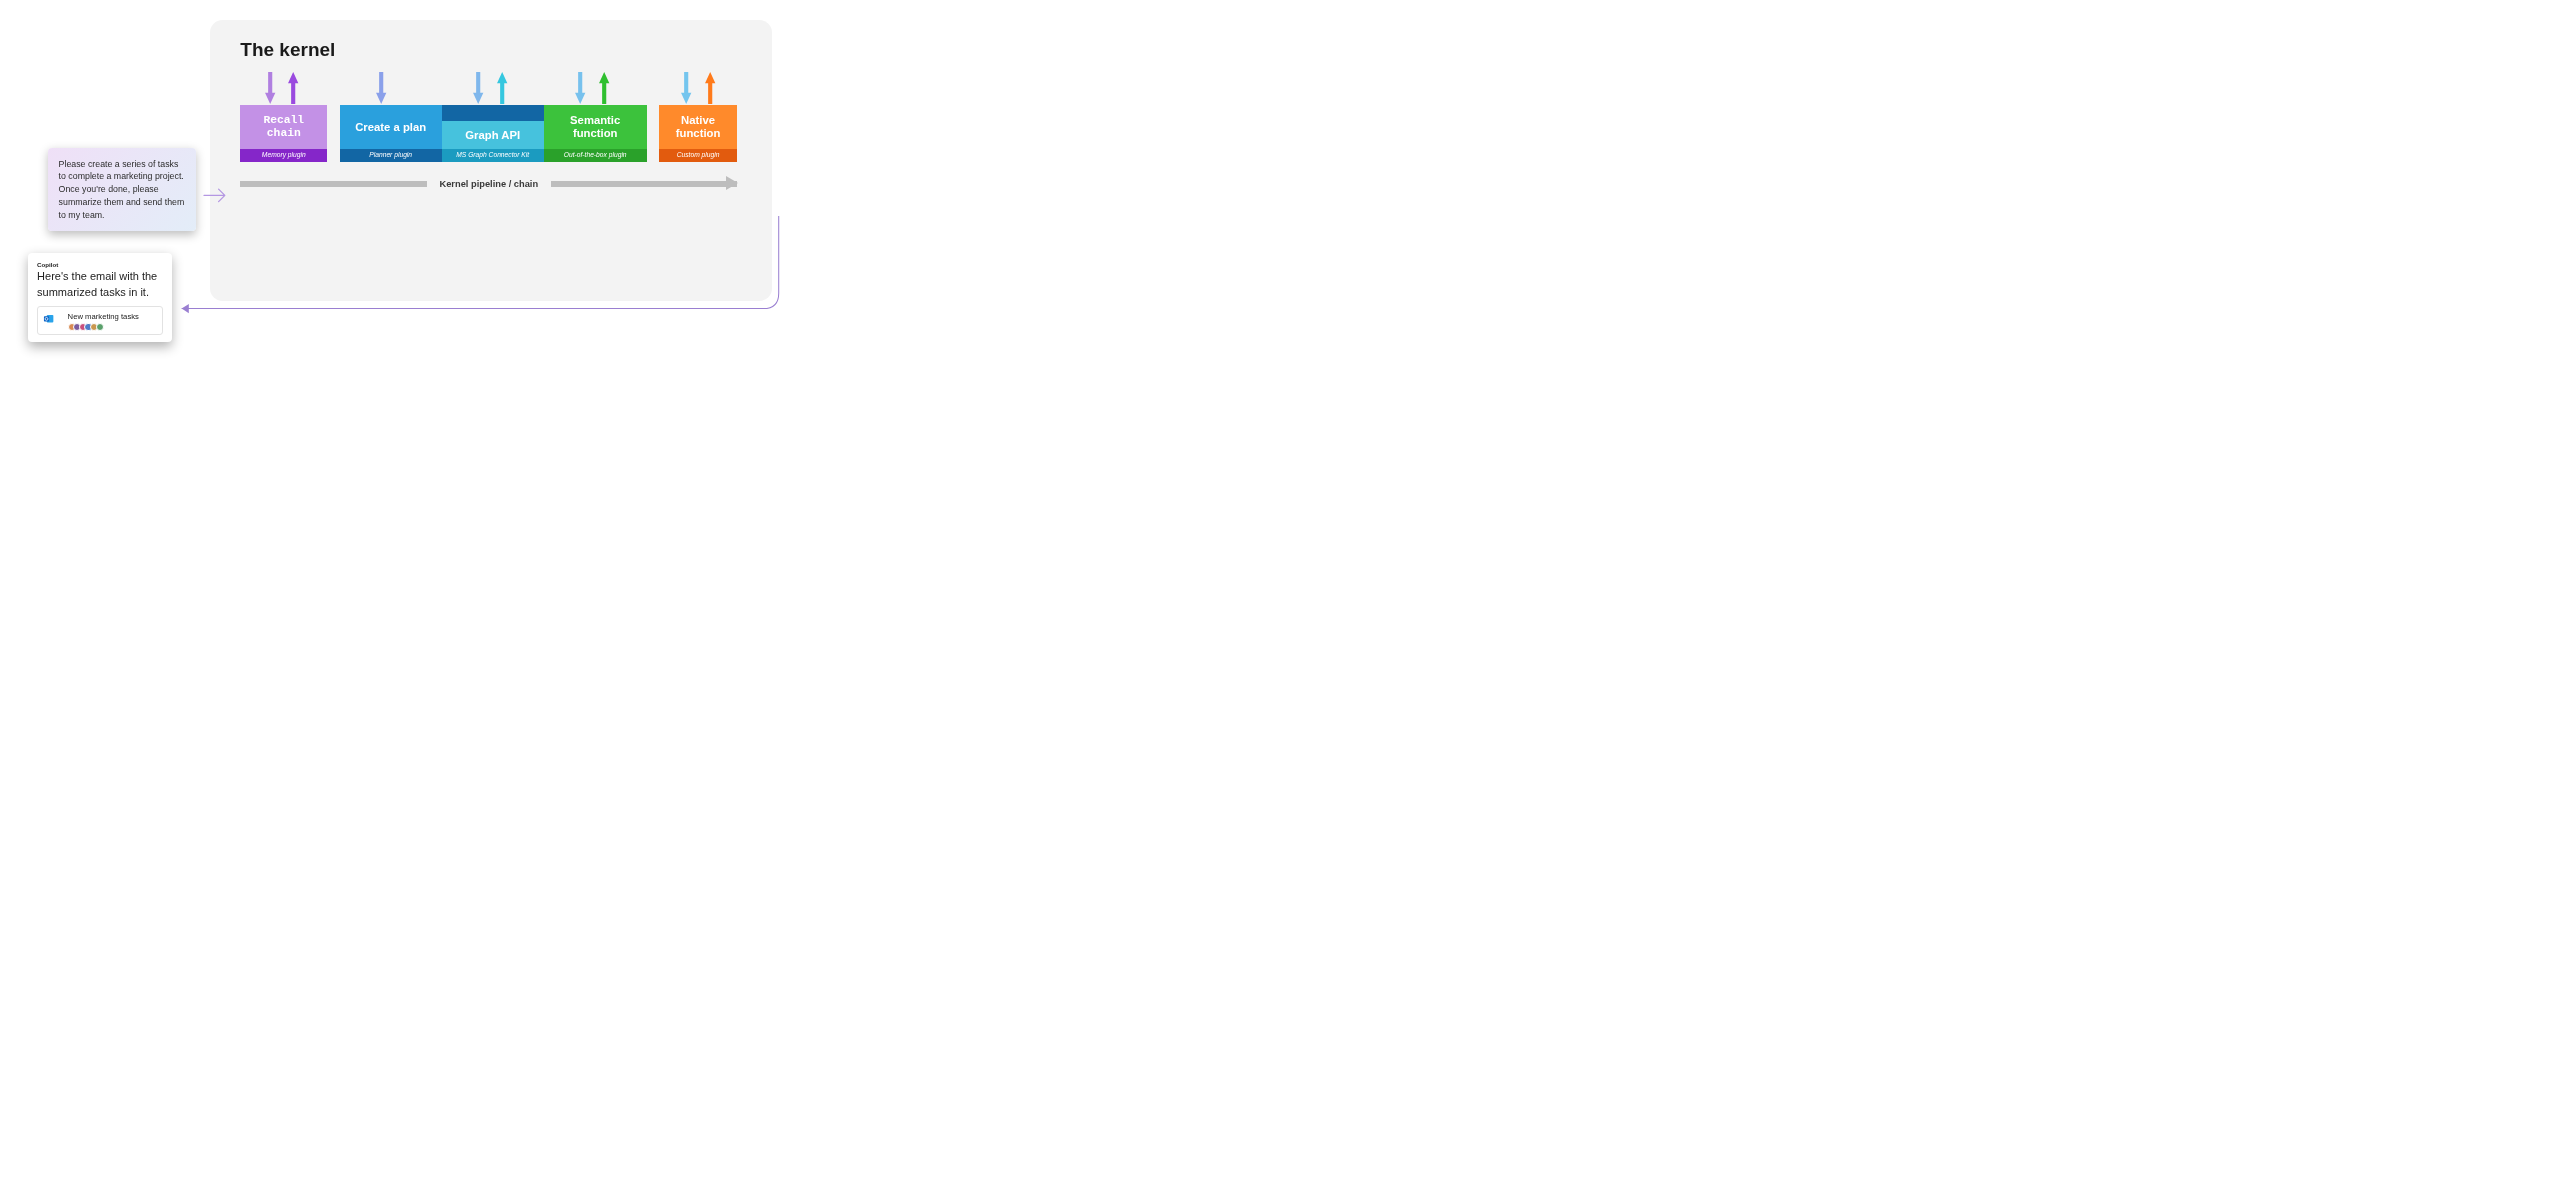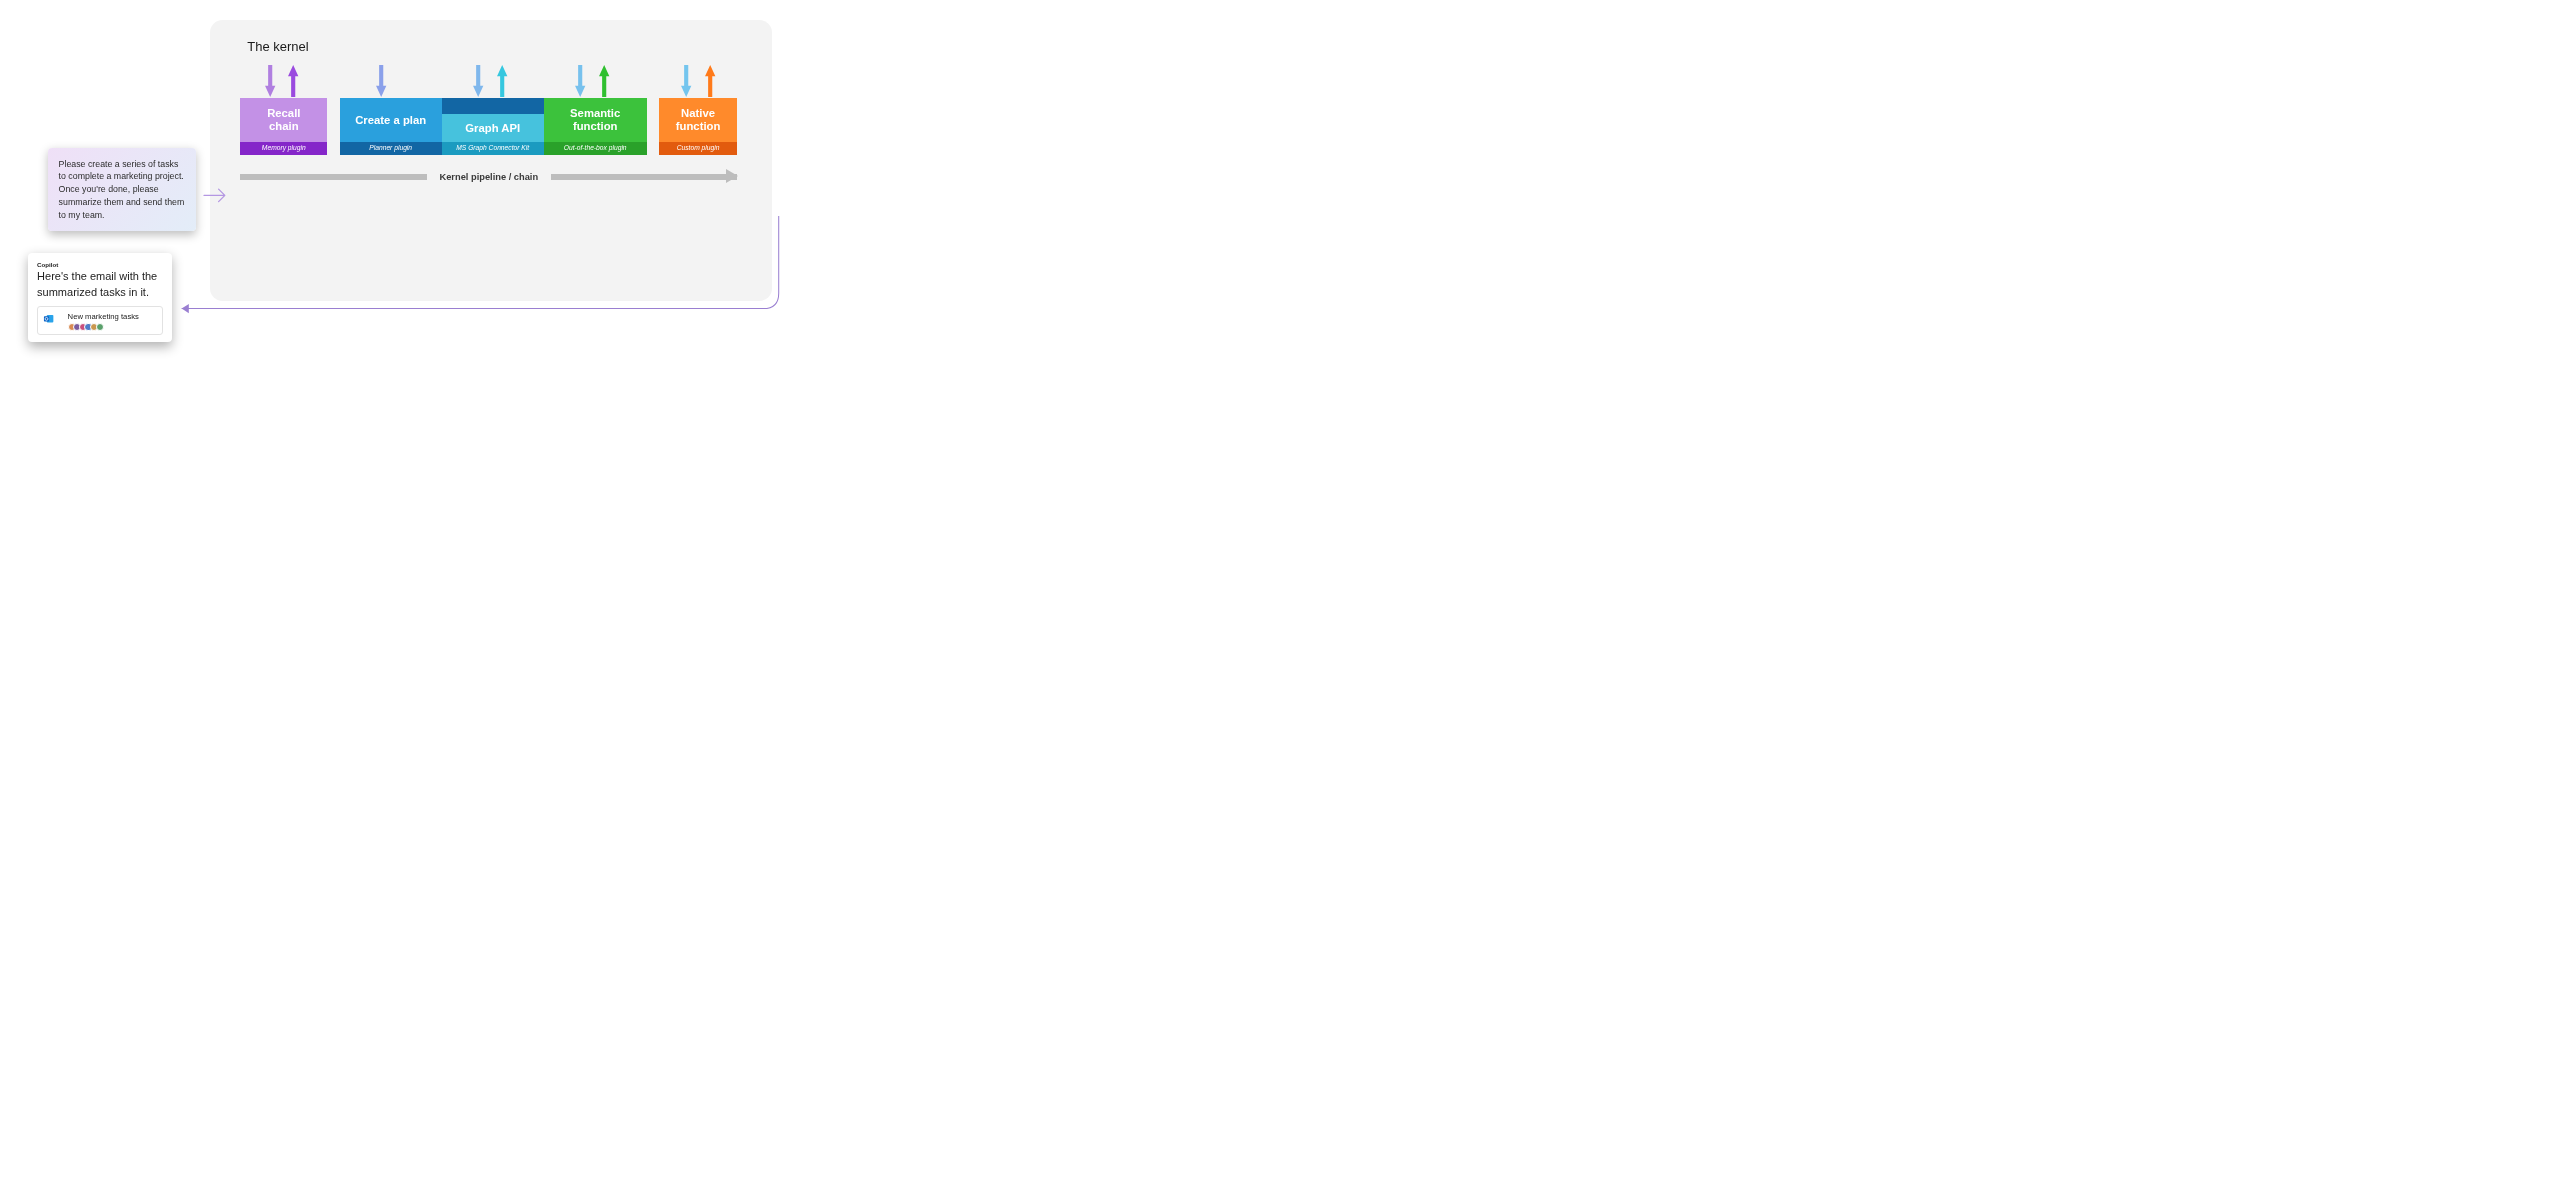--- a/index.html
+++ b/index.html
@@ -17,25 +17,24 @@
     position: absolute;
     left: 200px;
     top: 9.3px;
     width: 562px;
     height: 281px;
     background: #f3f3f3;
     border-radius: 12.4px;
     padding: 19.6px 20.6px 15.5px 30px;
   }
   .kernel-title {
-    font-size: 13px;
-    font-weight: 400;
+    font-size: 19px;
+    font-weight: 700;
     color: #1a1a1a;
     margin-bottom: 11.3px;
-    margin-left: 7px;
   }
   .context-bar {
     width: 497px;
     height: 57px;
     background: linear-gradient(90deg,#b07fe0 0%,#9a8ee6 20%,#8aa0ea 45%,#7fb7ec 70%,#74c5ee 100%);
     display:flex;align-items:center;justify-content:center;
     color:#fff;font-weight:600;font-size:14.4px;
   }
   .arrow-row {
     position: relative;
@@ -70,21 +69,21 @@
     line-height:1.15;
   }
   .plugin .sub {
     font-size:6.7px;
     font-style:italic;
     font-weight:400;
     padding:2.6px 3.1px 3.1px;
   }
   .gap { width:12.4px; }
 
-  .p-recall .top{background:#c391e6;}
+  .p-recall .top{background:#c391e6;font-family:Liberation Mono, monospace;}
   .p-recall .sub{background:#8526c9;}
   .p-plan .top{background:#2aa0dd;}
   .p-plan .sub{background:#1266a4;}
   .p-graph .top{background:#46c2dd;margin-top:16px;}
   .p-graph .sub{background:#1b9bc0;}
   .p-sem .top{background:#3cc23c;}
   .p-sem .sub{background:#2aa12a;}
   .p-native .top{background:#ff8a2b;}
   .p-native .sub{background:#e25b0e;}
 

